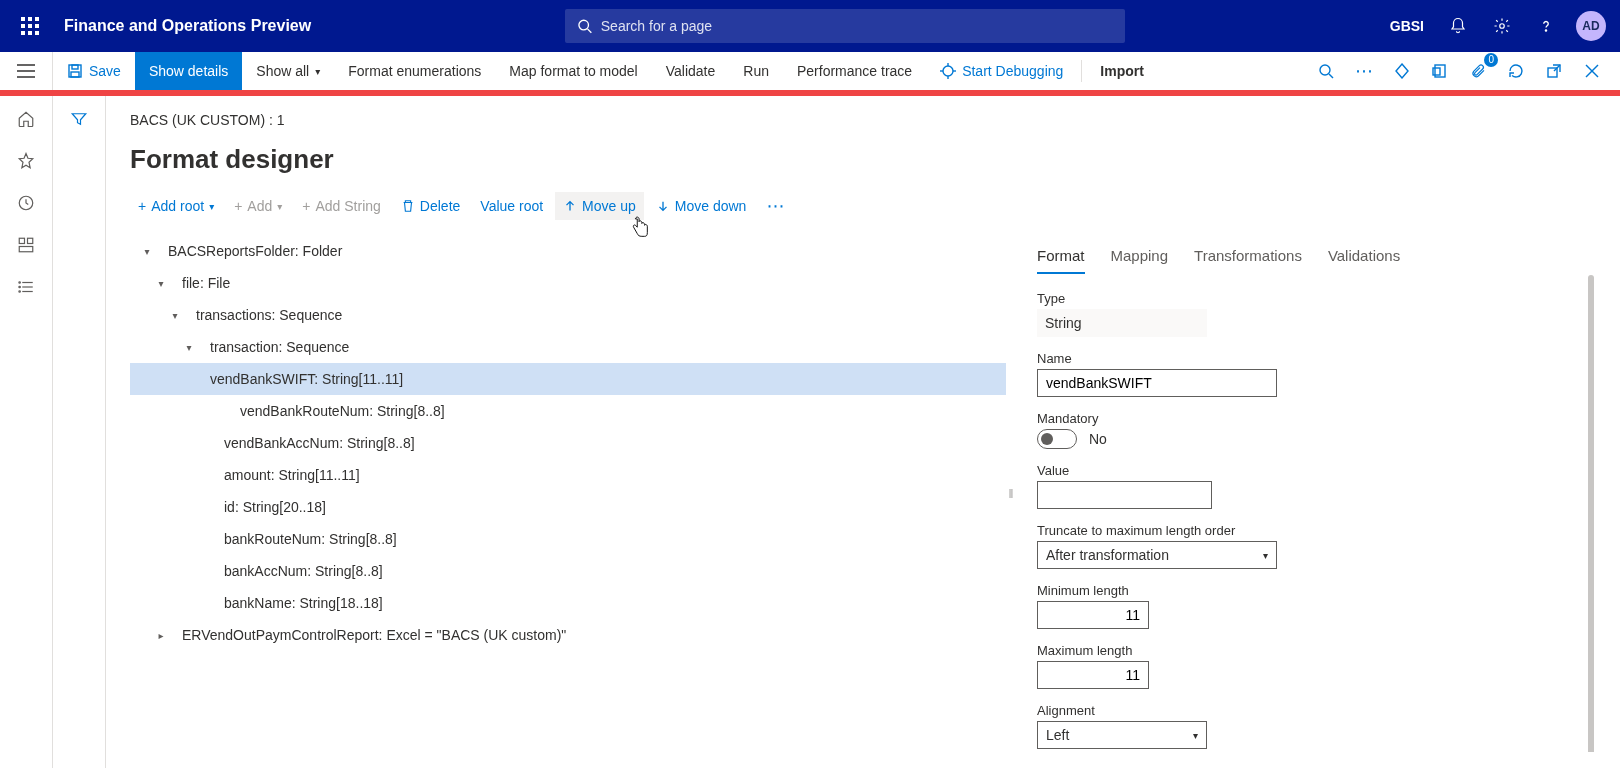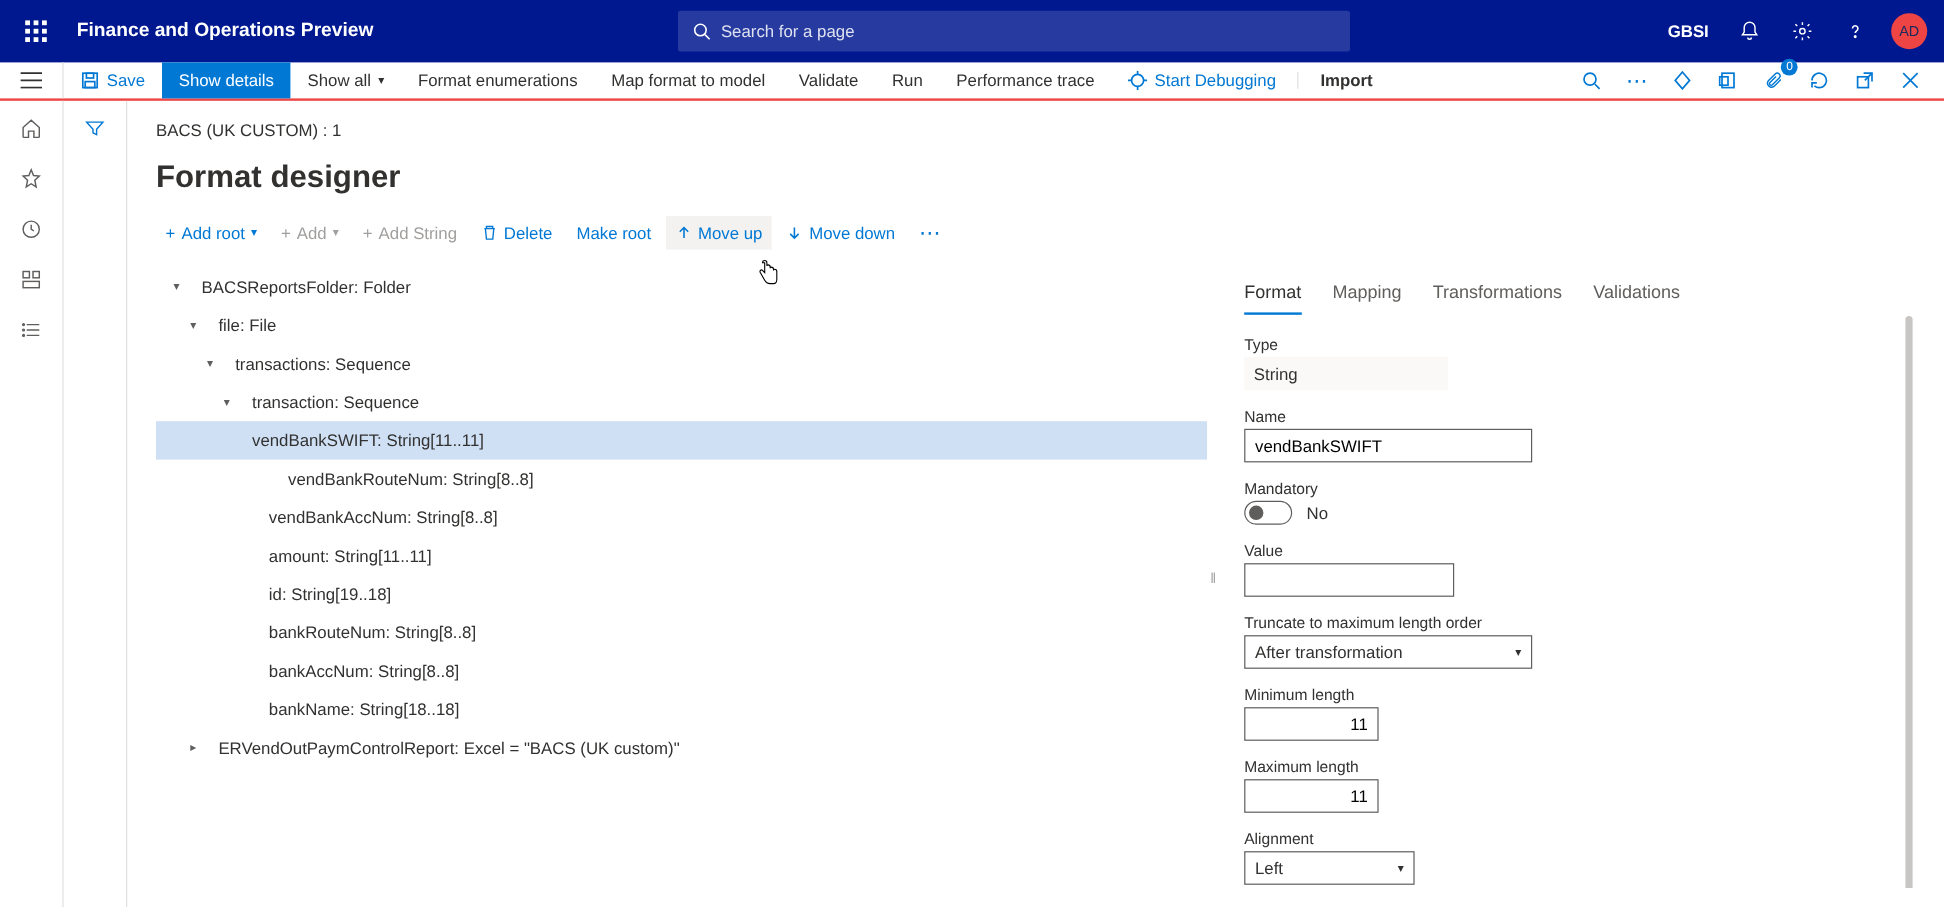--- a/index.html
+++ b/index.html
@@ -11,24 +11,24 @@
   .waffle-icon { width: 18px; height: 18px; display: grid; grid-template-columns: repeat(3,4px); grid-template-rows: repeat(3,4px); gap: 3px; }
   .waffle-icon div { background: #fff; width:4px; height:4px; }
   .brand { font-size: 16px; font-weight: 600; margin-left: 12px; }
   .search-wrap { flex: 1; display: flex; justify-content: center; }
   .search-box { width: 560px; height: 34px; background: rgba(255,255,255,0.15); border-radius: 2px; display: flex; align-items: center; padding: 0 12px; }
   .search-box input { background: transparent; border: none; outline: none; color: #fff; font-size: 14px; width: 100%; }
   .search-box input::placeholder { color: rgba(255,255,255,0.85); }
   .top-right { display: flex; align-items: center; gap: 4px; }
   .top-right .item { width: 40px; height: 44px; display: flex; align-items: center; justify-content: center; cursor: pointer; }
   .top-right .label { padding: 0 10px; font-size: 14px; font-weight: 600; }
-  .avatar { width: 30px; height: 30px; border-radius: 50%; background: #ef4444; color: #1a2a5c; display: flex; align-items: center; justify-content: center; font-size: 12px; font-weight: 400; margin-left: 6px; margin-right: 6px; }
-  
-  
-  .cmd-row { display: flex; height: 32px; border-bottom: 2px solid #ef4444; align-items: stretch; }
+  .avatar { width: 30px; height: 30px; border-radius: 50%; background: #c4b5fd; color: #1a2a5c; display: flex; align-items: center; justify-content: center; font-size: 12px; font-weight: 700; margin-left: 6px; margin-right: 6px; }
+  
+  
+  .cmd-row { display: flex; height: 44px; border-bottom: 6px solid #ef4444; align-items: stretch; }
   .cmd-row .left-slot { width: 53px; display: flex; align-items: center; justify-content: center; border-right: 1px solid #e1dfdd; }
   .cmd-row .commands { flex: 1; display: flex; align-items: stretch; }
   .cmd-btn { display: flex; align-items: center; padding: 0 14px; font-size: 14px; color: #323130; cursor: pointer; gap: 6px; }
   .cmd-btn.blue-bg { background: #0078d4; color: #fff; }
   .cmd-btn.link { color: #0078d4; }
   .cmd-divider { width: 1px; background: #e1dfdd; margin: 8px 4px; }
   .cmd-row .right-cmds { display: flex; align-items: center; padding-right: 10px; gap: 2px; }
   .cmd-row .right-cmds .ic { width: 36px; height: 36px; display: flex; align-items: center; justify-content: center; cursor: pointer; color: #0078d4; }
   .badge { position: relative; }
   .badge::after { content: '0'; position: absolute; top: 0px; right: -2px; background:#0078d4; color:#fff; font-size:10px; border-radius:8px; padding:0 4px; line-height:14px; }
@@ -59,21 +59,21 @@
   .props { width: 580px; padding: 4px 20px 20px 20px; overflow: auto; border-left: 1px solid transparent; position: relative; }
   .tabs { display: flex; gap: 26px; border-bottom: 1px solid transparent; margin-bottom: 16px; }
   .tab { padding: 8px 0; font-size: 15px; color: #605e5c; cursor: pointer; border-bottom: 2px solid transparent; }
   .tab.active { color: #323130; border-bottom-color: #0078d4; font-weight: 400; }
   .field-label { font-size: 13px; color: #323130; margin-bottom: 3px; display: block; }
   .field-block { margin-bottom: 14px; }
   .readonly-val { display: inline-block; background: #faf9f8; border: none; padding: 6px 8px; min-width: 170px; font-size: 14px; }
   .text-input { border: 1px solid #605e5c; padding: 5px 8px; font-size: 14px; width: 240px; }
   .text-input.small { width: 112px; text-align: right; }
   .select { border: 1px solid #605e5c; padding: 5px 8px; font-size: 14px; width: 240px; display: flex; align-items: center; justify-content: space-between; background: #fff; cursor: pointer; }
-  .select.small { width: 142px; }
+  .select.small { width: 170px; }
   .toggle-row { display: flex; align-items: center; gap: 12px; }
   .toggle { width: 40px; height: 20px; border-radius: 10px; border: 1px solid #605e5c; position: relative; cursor: pointer; }
   .toggle::after { content: ''; width: 12px; height: 12px; border-radius: 50%; background: #605e5c; position: absolute; left: 3px; top: 3px; }
   
   .scrollbar-fake { position: absolute; right: 2px; top: 40px; width: 6px; height: 480px; background: #c8c6c4; border-radius: 3px; }
   .splitter-handle { width: 10px; display:flex; align-items:center; justify-content:center; color:#a19f9d; font-size:12px; cursor: col-resize; }
   
   svg { display: block; }
   .chev { font-size: 10px; }
   
@@ -294,21 +294,21 @@
             <span>+</span>
             <span>Add String</span>
           </div>
         <div class="tool link">
             <svg width="14" height="14" viewBox="0 0 16 16" fill="none" stroke="#0078d4" stroke-width="1.3">
               <path d="M3 4h10M5 4V2h6v2M4 4l1 10h6l1-10"></path>
             </svg>
             <span>Delete</span>
           </div>
         <div class="tool link">
-            <span>Make root</span>
+            <span>Value root</span>
           </div>
         <div class="tool link hover">
             <svg width="14" height="14" viewBox="0 0 16 16" fill="none" stroke="#0078d4" stroke-width="1.5">
               <path d="M8 13V3M4 7l4-4 4 4"></path>
             </svg>
             <span>Move up</span>
           </div>
         <div class="tool link">
             <svg width="14" height="14" viewBox="0 0 16 16" fill="none" stroke="#0078d4" stroke-width="1.5">
               <path d="M8 3v10M4 9l4 4 4-4"></path>
@@ -347,21 +347,21 @@
             <div class="tree-row" style="padding-left: 66px;">
               <span class="caret empty">▸</span>
               <span style="margin-left: 14px;">vendBankAccNum: String[8..8]</span>
             </div>
             <div class="tree-row" style="padding-left: 66px;">
               <span class="caret empty">▸</span>
               <span style="margin-left: 14px;">amount: String[11..11]</span>
             </div>
             <div class="tree-row" style="padding-left: 66px;">
               <span class="caret empty">▸</span>
-              <span style="margin-left: 14px;">id: String[19..18]</span>
+              <span style="margin-left: 14px;">id: String[20..18]</span>
             </div>
             <div class="tree-row" style="padding-left: 66px;">
               <span class="caret empty">▸</span>
               <span style="margin-left: 14px;">bankRouteNum: String[8..8]</span>
             </div>
             <div class="tree-row" style="padding-left: 66px;">
               <span class="caret empty">▸</span>
               <span style="margin-left: 14px;">bankAccNum: String[8..8]</span>
             </div>
             <div class="tree-row" style="padding-left: 66px;">

